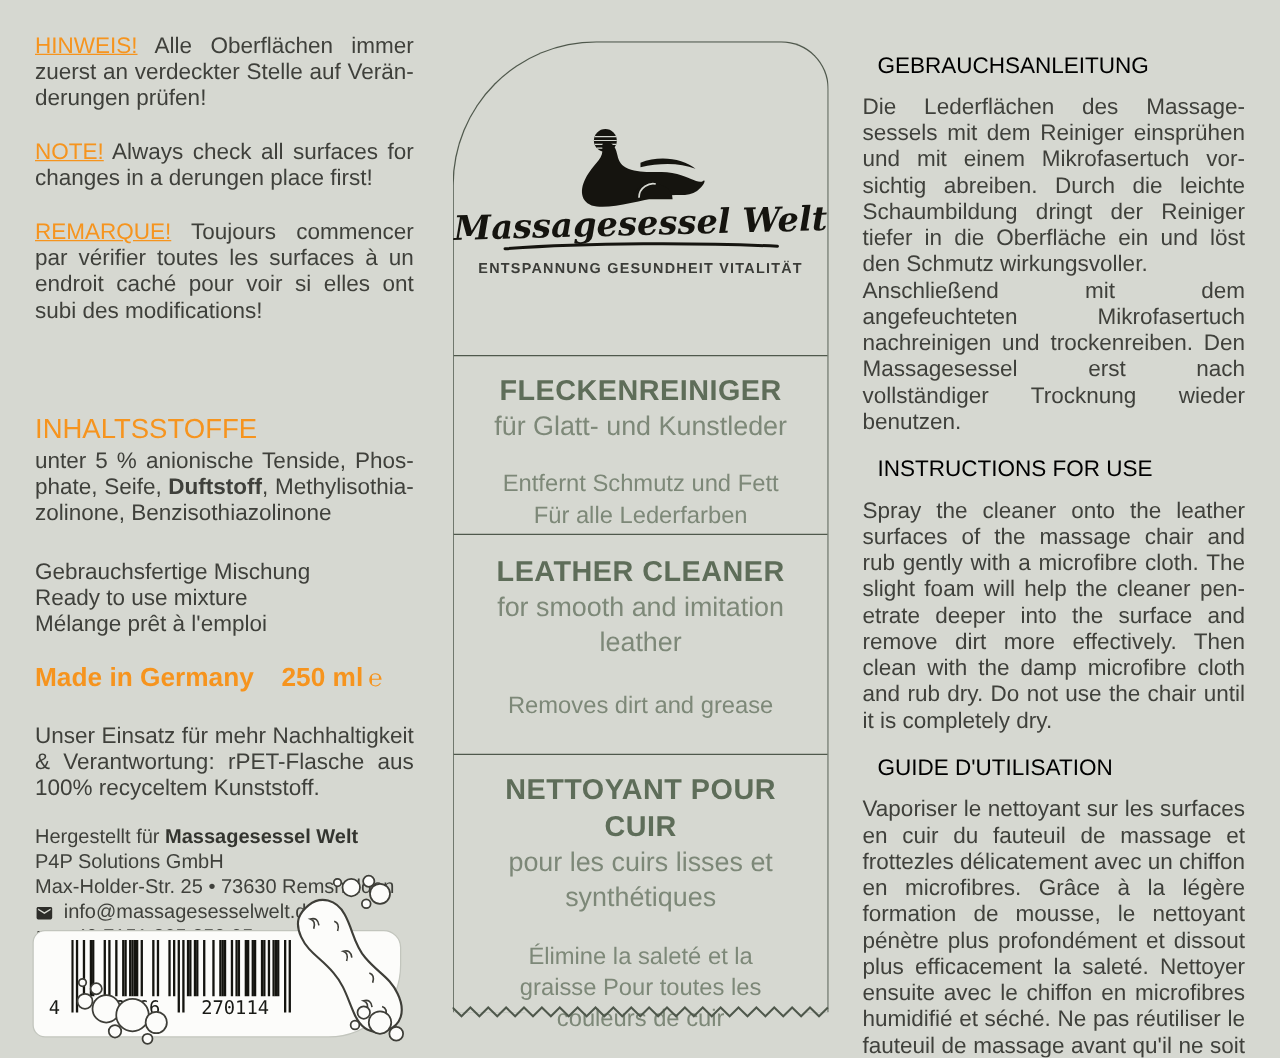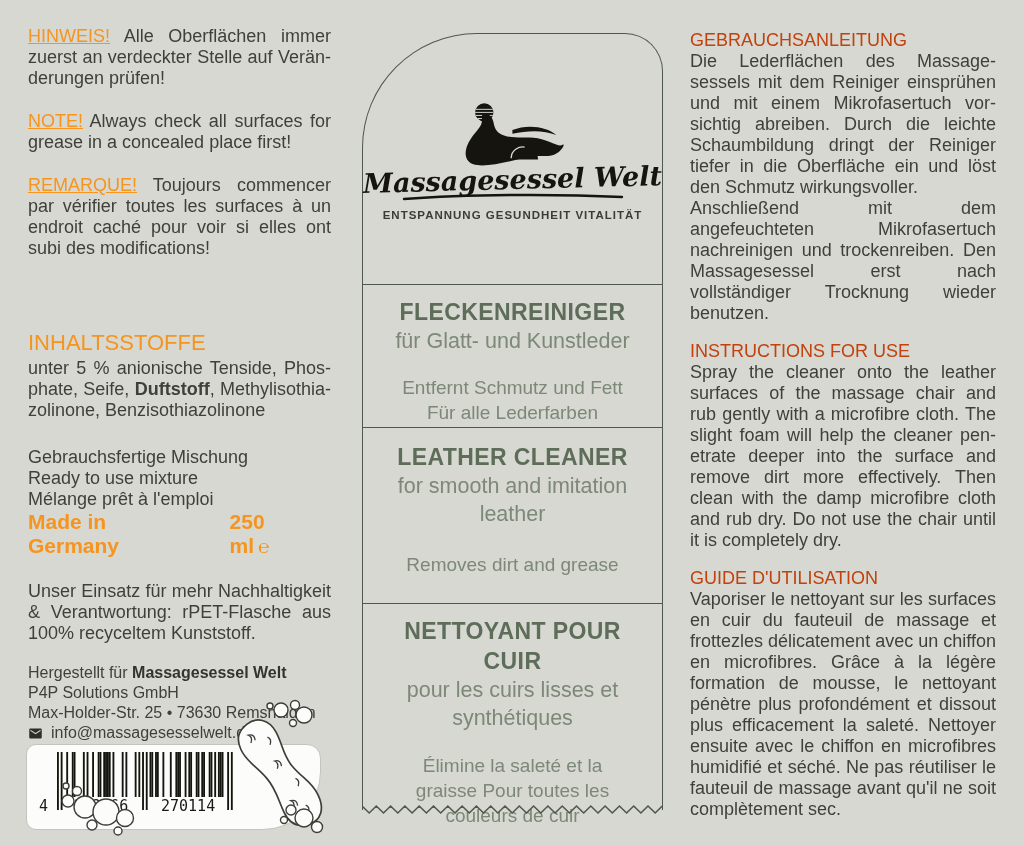--- a/index.html
+++ b/index.html
@@ -10,21 +10,21 @@
     color:#3f403b;
     -webkit-font-smoothing:antialiased;
   }
   
   .col-left{position:absolute;left:28px;top:26px;width:303px;}
   .note{font-size:18px;line-height:21px;text-align:justify;margin:0 0 22px 0;}
   .hl{color:#f6941e;text-decoration:underline;}
   .ing-head{color:#f6941e;font-size:22px;margin:71px 0 2px 0;}
   .ing{font-size:18px;line-height:21px;text-align:justify;margin:0;}
   .mix{font-size:18px;line-height:21px;margin:26px 0 0 0;}
-  .vol-row{display:flex;justify-content:space-between;align-items:baseline;width:278px;gap:36px;}
+  .vol-row{display:flex;justify-content:space-between;align-items:baseline;width:278px;margin-top:21px;}
   .made{color:#f6941e;font-size:21px;font-weight:bold;}
   .vol{color:#f6941e;font-size:21px;font-weight:bold;}
   .emark{font-weight:normal;font-size:19px;margin-left:4px;}
   .sustain{font-size:18px;line-height:21px;text-align:justify;margin:23px 0 0 0;}
   .manu{font-size:16px;line-height:20px;margin-top:19px;}
   .manu b{color:#33342f;}
   .contact-row{display:flex;align-items:center;gap:8px;height:20px;}
   .contact-row svg{flex:0 0 auto;}
   
   .barcode-box{
@@ -59,32 +59,32 @@
   .s1{top:250px;height:143px;padding-top:13px;}
   .s2{top:393px;height:176px;padding-top:15px;}
   .s3{top:569px;height:200px;padding-top:13px;}
   .sec-title{font-size:23px;font-weight:bold;color:#5e6d59;letter-spacing:0.4px;line-height:30px;}
   .sec-sub{font-size:21.5px;color:#7d8878;line-height:28px;margin:0 auto;max-width:264px;}
   .sec-lines{font-size:19px;color:#7d8878;line-height:25px;margin:20px auto 0;max-width:242px;}
   .s2 .sec-lines{margin-top:24px;}
   .s3 .sec-lines{margin-top:21px;}
   
   .col-right{position:absolute;left:690px;top:30px;width:306px;}
-  .r-head{color:#c2410c;font-size:18px;line-height:21px;margin:0;}
+  .r-head{color:#000000;font-size:18px;line-height:21px;margin:12px;}
   .r-text{font-size:18px;line-height:21px;text-align:justify;margin:0 0 17px 0;white-space:pre-line;hyphens:manual;}
   
   .sponge{position:absolute;left:224px;top:698px;}
   .bubbles-bl{position:absolute;left:56px;top:778px;}
 </style>
 </head>
 <body>
 
 <div class="col-left">
   <p class="note"><span class="hl">HINWEIS!</span> <span>Alle Oberflächen immer zuerst an verdeckter Stelle auf Verän­derungen prüfen!</span></p>
-  <p class="note"><span class="hl">NOTE!</span> <span>Always check all surfaces for grease in a concealed place first!</span></p>
+  <p class="note"><span class="hl">NOTE!</span> <span>Always check all surfaces for changes in a derungen place first!</span></p>
   <p class="note"><span class="hl">REMARQUE!</span> <span>Toujours commencer par vérifier toutes les surfaces à un endroit caché pour voir si elles ont subi des modifications!</span></p>
 
   <p class="ing-head">INHALTSSTOFFE</p>
   <p class="ing"><span>unter 5 % anionische Tenside, Phos­phate, Seife, </span><b>Duftstoff</b><span>, Methylisothia­zolinone, Benzisothiazolinone</span></p>
 
   <p class="mix">
     <span>Gebrauchsfertige Mischung</span><br>
     <span>Ready to use mixture</span><br>
     <span>Mélange prêt à l'emploi</span>
   </p>

